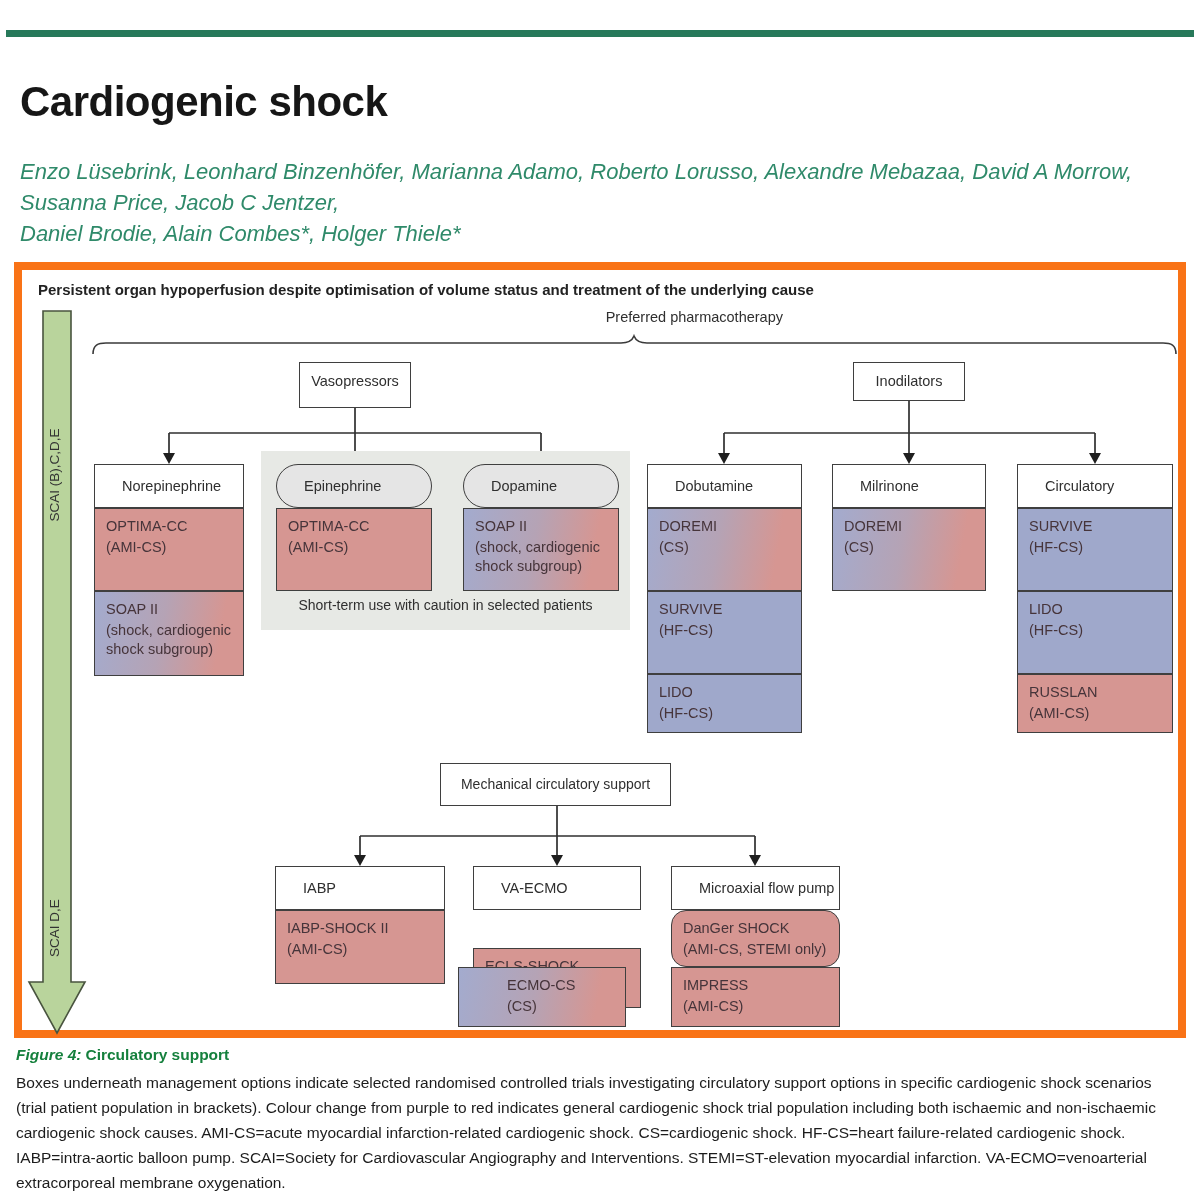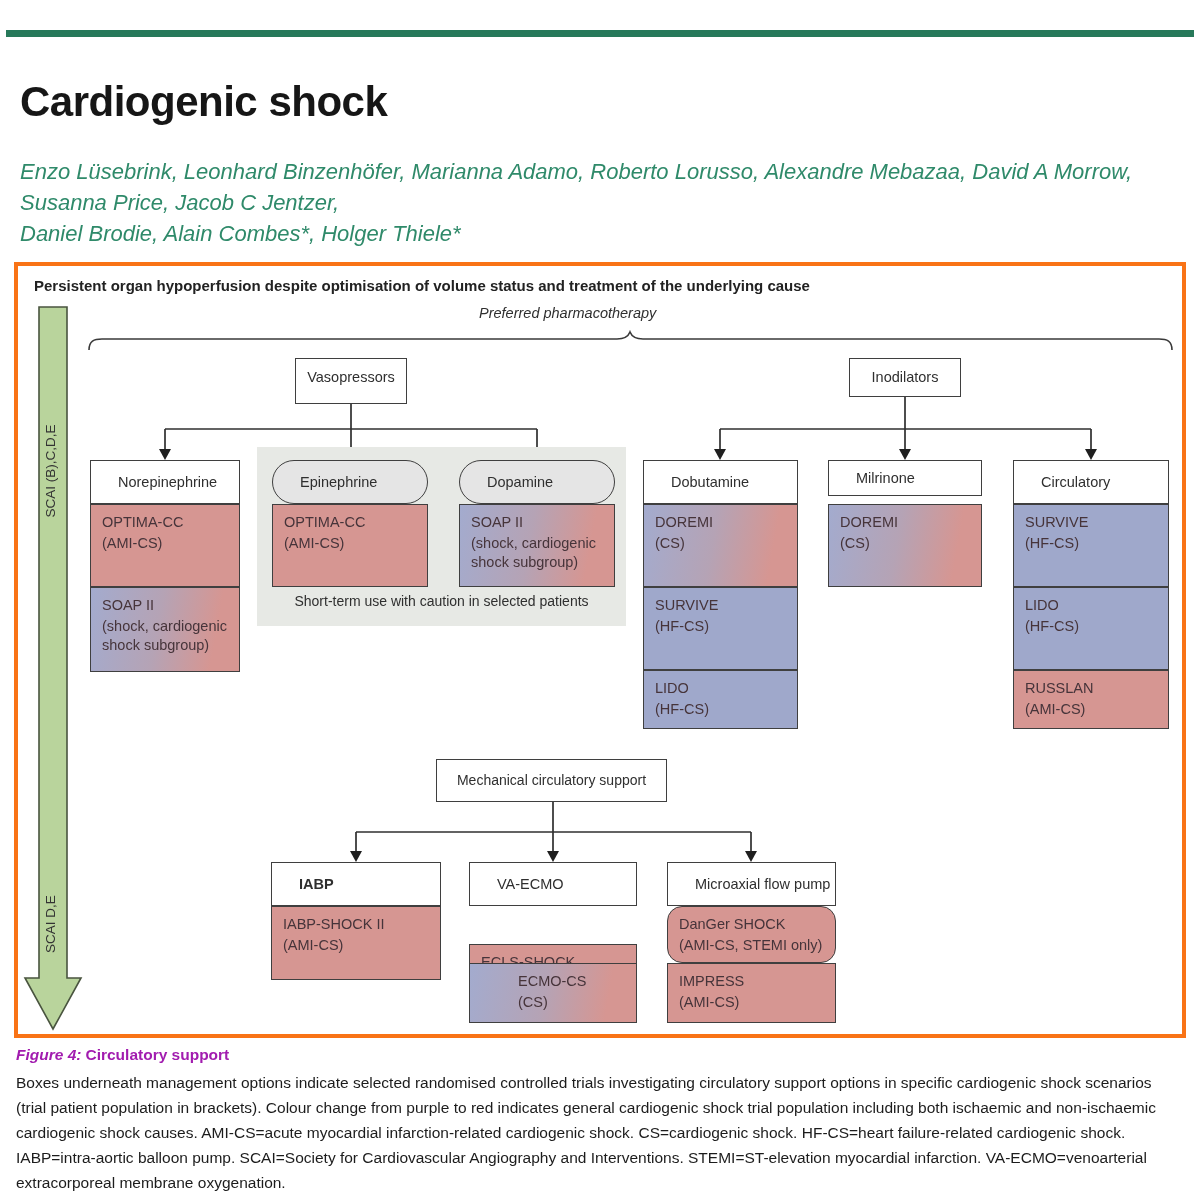--- a/index.html
+++ b/index.html
@@ -4,42 +4,42 @@
 <style>
   html,body{margin:0;padding:0;background:#fff;}
   body{font-family:"Liberation Sans",sans-serif;color:#1c1c1c;}
   .page{position:relative;width:1200px;height:1200px;background:#fff;overflow:hidden;}
   .abs{position:absolute;}
 
   .topbar{left:6px;top:30px;width:1188px;height:7px;background:#27795a;}
   .title{left:20px;top:78px;font-size:42px;font-weight:700;letter-spacing:-0.5px;color:#161616;}
   .authors{left:20px;top:156px;width:1166px;font-size:22px;font-style:italic;color:#2f8a6a;line-height:31px;}
 
-  .panel{left:14px;top:262px;width:1172px;height:776px;background:#fff;border:4px solid #f97316;box-sizing:border-box;}
+  .panel{left:14px;top:262px;width:1172px;height:776px;background:#fff;border:8px solid #f97316;box-sizing:border-box;}
   .panel-inner{position:absolute;left:0;top:0;width:1168px;height:772px;}
   .banner{left:16px;top:11px;font-size:15px;font-weight:700;color:#222;}
-  .pharma-label{left:461px;top:39px;width:300px;text-align:left;font-size:14.5px;color:#2f2f2f;font-style:italic;}
+  .pharma-label{left:461px;top:39px;width:300px;text-align:right;font-size:14.5px;color:#2f2f2f;}
 
   svg.overlay{position:absolute;left:0;top:0;pointer-events:none;}
 
   .scai-label{width:160px;height:20px;text-align:center;font-size:13.5px;color:#333;transform:rotate(-90deg);transform-origin:center;}
 
   .hbox{box-sizing:border-box;border:1.5px solid #3f3f3f;background:#fff;font-size:14.5px;color:#2f2f2f;}
   .hbox.center{text-align:center;}
   .colhdr{box-sizing:border-box;border:1.5px solid #3f3f3f;background:#fff;font-size:14.5px;color:#2f2f2f;padding-left:27px;display:flex;align-items:center;}
   .colhdr.gray{background:#e5e5e5;border-radius:22px;}
   .tbox{box-sizing:border-box;border:1.5px solid #3f3f3f;padding:8px 11px;font-size:14.5px;line-height:19.5px;color:#46343a;}
   .tbox .tname{margin-bottom:1px;}
   .tbox.red{background:#d69692;}
   .tbox.blue{background:#9fa8cb;}
   .tbox.grad{background:linear-gradient(100deg,#a3abce 0%,#b5a3b5 45%,#d69692 82%);}
   .grayzone{background:#e7e9e5;}
   .caution{font-size:14px;color:#2f2f2f;text-align:center;}
 
-  .cap-head{left:16px;top:1046px;font-size:15.5px;color:#a21caf;}
+  .cap-head{left:16px;top:1046px;font-size:15.5px;color:#15803d;}
   .cap-head .cl{font-weight:700;font-style:italic;}
   .cap-head .ct{font-weight:700;margin-left:4px;}
   .cap-body{left:16px;top:1070px;width:1156px;font-size:15.5px;line-height:25px;color:#1c1c1c;}
 </style>
 </head>
 <body>
 
 <div class="page">
 
   <div class="abs topbar"></div>
@@ -132,52 +132,52 @@
       </div>
       <div class="abs tbox blue" style="left:625px;top:321px;width:155px;height:83px;">
         <div class="tname">SURVIVE</div>
         <div>(HF-CS)</div>
       </div>
       <div class="abs tbox blue" style="left:625px;top:404px;width:155px;height:59px;">
         <div class="tname">LIDO</div>
         <div>(HF-CS)</div>
       </div>
 
-      <div class="abs colhdr" style="left:810px;top:194px;width:154px;height:36px;">Milrinone</div>
+      <div class="abs colhdr" style="left:810px;top:194px;width:154px;height:44px;">Milrinone</div>
       <div class="abs tbox grad" style="left:810px;top:238px;width:154px;height:83px;">
         <div class="tname">DOREMI</div>
         <div>(CS)</div>
       </div>
 
       <div class="abs colhdr" style="left:995px;top:194px;width:156px;height:44px;">Circulatory</div>
       <div class="abs tbox blue" style="left:995px;top:238px;width:156px;height:83px;">
         <div class="tname">SURVIVE</div>
         <div>(HF-CS)</div>
       </div>
       <div class="abs tbox blue" style="left:995px;top:321px;width:156px;height:83px;">
         <div class="tname">LIDO</div>
         <div>(HF-CS)</div>
       </div>
       <div class="abs tbox red" style="left:995px;top:404px;width:156px;height:59px;">
         <div class="tname">RUSSLAN</div>
         <div>(AMI-CS)</div>
       </div>
 
-      <div class="abs colhdr" style="left:253px;top:596px;width:170px;height:44px;font-weight:bold;">IABP</div>
+      <div class="abs colhdr" style="left:253px;top:596px;width:170px;height:44px;">IABP</div>
       <div class="abs tbox red" style="left:253px;top:640px;width:170px;height:74px;">
         <div class="tname">IABP-SHOCK II</div>
         <div>(AMI-CS)</div>
       </div>
 
       <div class="abs colhdr" style="left:451px;top:596px;width:168px;height:44px;">VA-ECMO</div>
       <div class="abs tbox red" style="left:451px;top:678px;width:168px;height:60px;">
         <div class="tname">ECLS-SHOCK</div>
         <div>(AMI-CS)</div>
       </div>
-      <div class="abs tbox grad" style="left:451px;top:697px;width:168px;height:60px;padding-left:48px;">
+      <div class="abs tbox grad" style="left:436px;top:697px;width:168px;height:60px;padding-left:48px;">
         <div class="tname">ECMO-CS</div>
         <div>(CS)</div>
       </div>
 
       <div class="abs colhdr" style="left:649px;top:596px;width:169px;height:44px;">Microaxial flow pump</div>
       <div class="abs tbox red" style="left:649px;top:640px;width:169px;height:57px;border-radius:15px;">
         <div class="tname">DanGer SHOCK</div>
         <div>(AMI-CS, STEMI only)</div>
       </div>
       <div class="abs tbox red" style="left:649px;top:697px;width:169px;height:60px;">

